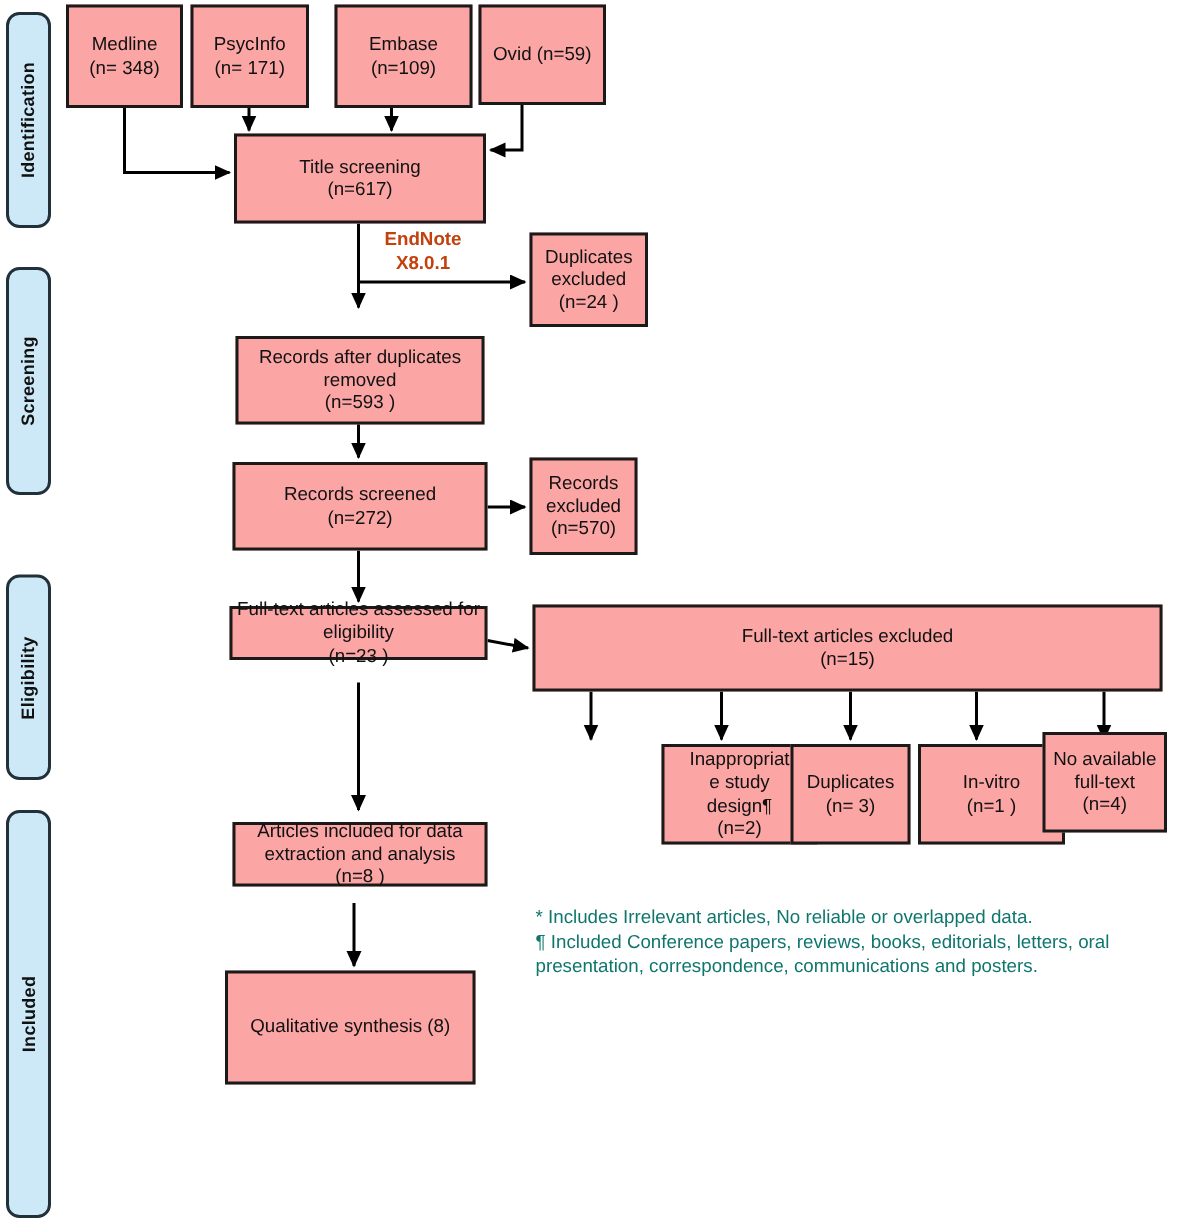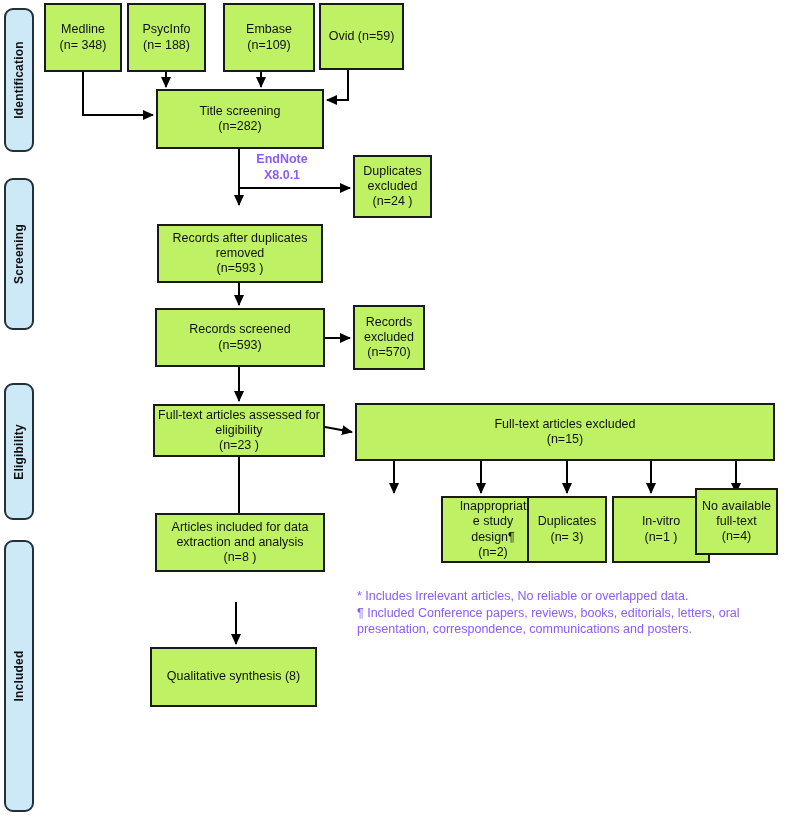--- a/index.html
+++ b/index.html
@@ -12,21 +12,21 @@
     overflow: hidden;
   }
   svg.connectors {
     position: absolute;
     left: 0; top: 0;
     width: 800px; height: 816px;
     pointer-events: none;
   }
   .box {
     position: absolute;
-    background: #bef264;
+    background: #fca5a5;
     border: 2px solid #1a1a1a;
     display: flex;
     align-items: center;
     justify-content: center;
     text-align: center;
     box-sizing: border-box;
     padding: 2px;
   }
   .box span {
     white-space: pre-line;
@@ -53,28 +53,28 @@
     letter-spacing: 0.2px;
   }
   .endnote {
     position: absolute;
     left: 240px; top: 152px; width: 84px;
     text-align: center;
     font-weight: 700;
     font-size: 12.5px;
     line-height: 1.25;
     white-space: pre-line;
-    color: #8b5cf6;
+    color: #c2410c;
   }
   .footnote {
     position: absolute;
-    left: 357px; top: 588px; width: 424px;
+    left: 357px; top: 603px; width: 424px;
     font-size: 12.5px;
     line-height: 1.33;
-    color: #8b5cf6;
+    color: #0f766e;
   }
 </style>
 </head>
 <body>
 
 <div class="canvas">
 
   <svg class="connectors" viewBox="0 0 800 816">
     <defs>
       <marker id="ah" markerUnits="userSpaceOnUse" markerWidth="12" markerHeight="11" refX="10" refY="5" orient="auto">
@@ -112,58 +112,58 @@
   <div class="stage" style="left:4px; top:540px; width:30px; height:272px">
     <span>Included</span>
   </div>
 
   <div class="box" style="left:44px; top:3px; width:78px; height:69px">
     <span>Medline
 (n= 348)</span>
   </div>
   <div class="box" style="left:127px; top:3px; width:79px; height:69px">
     <span>PsycInfo
-(n= 188)</span>
+(n= 171)</span>
   </div>
   <div class="box" style="left:223px; top:3px; width:92px; height:69px">
     <span>Embase
 (n=109)</span>
   </div>
   <div class="box" style="left:319px; top:3px; width:85px; height:67px">
     <span>Ovid (n=59)</span>
   </div>
 
   <div class="box" style="left:156px; top:89px; width:168px; height:60px">
     <span>Title screening
-(n=282)</span>
+(n=617)</span>
   </div>
   <div class="box" style="left:353px; top:155px; width:79px; height:63px">
     <span>Duplicates
 excluded
 (n=24 )</span>
   </div>
   <div class="endnote">EndNote
 X8.0.1</div>
 
   <div class="box" style="left:157px; top:224px; width:166px; height:59px">
     <span>Records after duplicates
 removed
 (n=593 )</span>
   </div>
   <div class="box" style="left:155px; top:308px; width:170px; height:59px">
     <span>Records screened
-(n=593)</span>
+(n=272)</span>
   </div>
   <div class="box" style="left:353px; top:305px; width:72px; height:65px">
     <span>Records
 excluded
 (n=570)</span>
   </div>
 
-  <div class="box" style="left:153px; top:404px; width:172px; height:53px">
+  <div class="box" style="left:153px; top:404px; width:172px; height:36px">
     <span>Full-text articles assessed for
 eligibility
 (n=23 )</span>
   </div>
   <div class="box" style="left:355px; top:403px; width:420px; height:58px">
     <span>Full-text articles excluded
 (n=15)</span>
   </div>
 
   <div class="box" style="left:441px; top:496px; width:104px; height:67px">
@@ -179,26 +179,26 @@
   <div class="box" style="left:612px; top:496px; width:98px; height:67px">
     <span>In-vitro
 (n=1 )</span>
   </div>
   <div class="box" style="left:695px; top:488px; width:83px; height:67px">
     <span>No available
 full-text
 (n=4)</span>
   </div>
 
-  <div class="box" style="left:155px; top:513px; width:170px; height:59px">
+  <div class="box" style="left:155px; top:548px; width:170px; height:43px">
     <span>Articles included for data
 extraction and analysis
 (n=8 )</span>
   </div>
-  <div class="box" style="left:150px; top:647px; width:167px; height:60px">
+  <div class="box" style="left:150px; top:647px; width:167px; height:76px">
     <span>Qualitative synthesis (8)</span>
   </div>
 
   <div class="footnote">
     <div>* Includes Irrelevant articles, No reliable or overlapped data.</div>
     <div>¶ Included Conference papers, reviews, books, editorials, letters, oral presentation, correspondence, communications and posters.</div>
   </div>
 
 </div>
 

